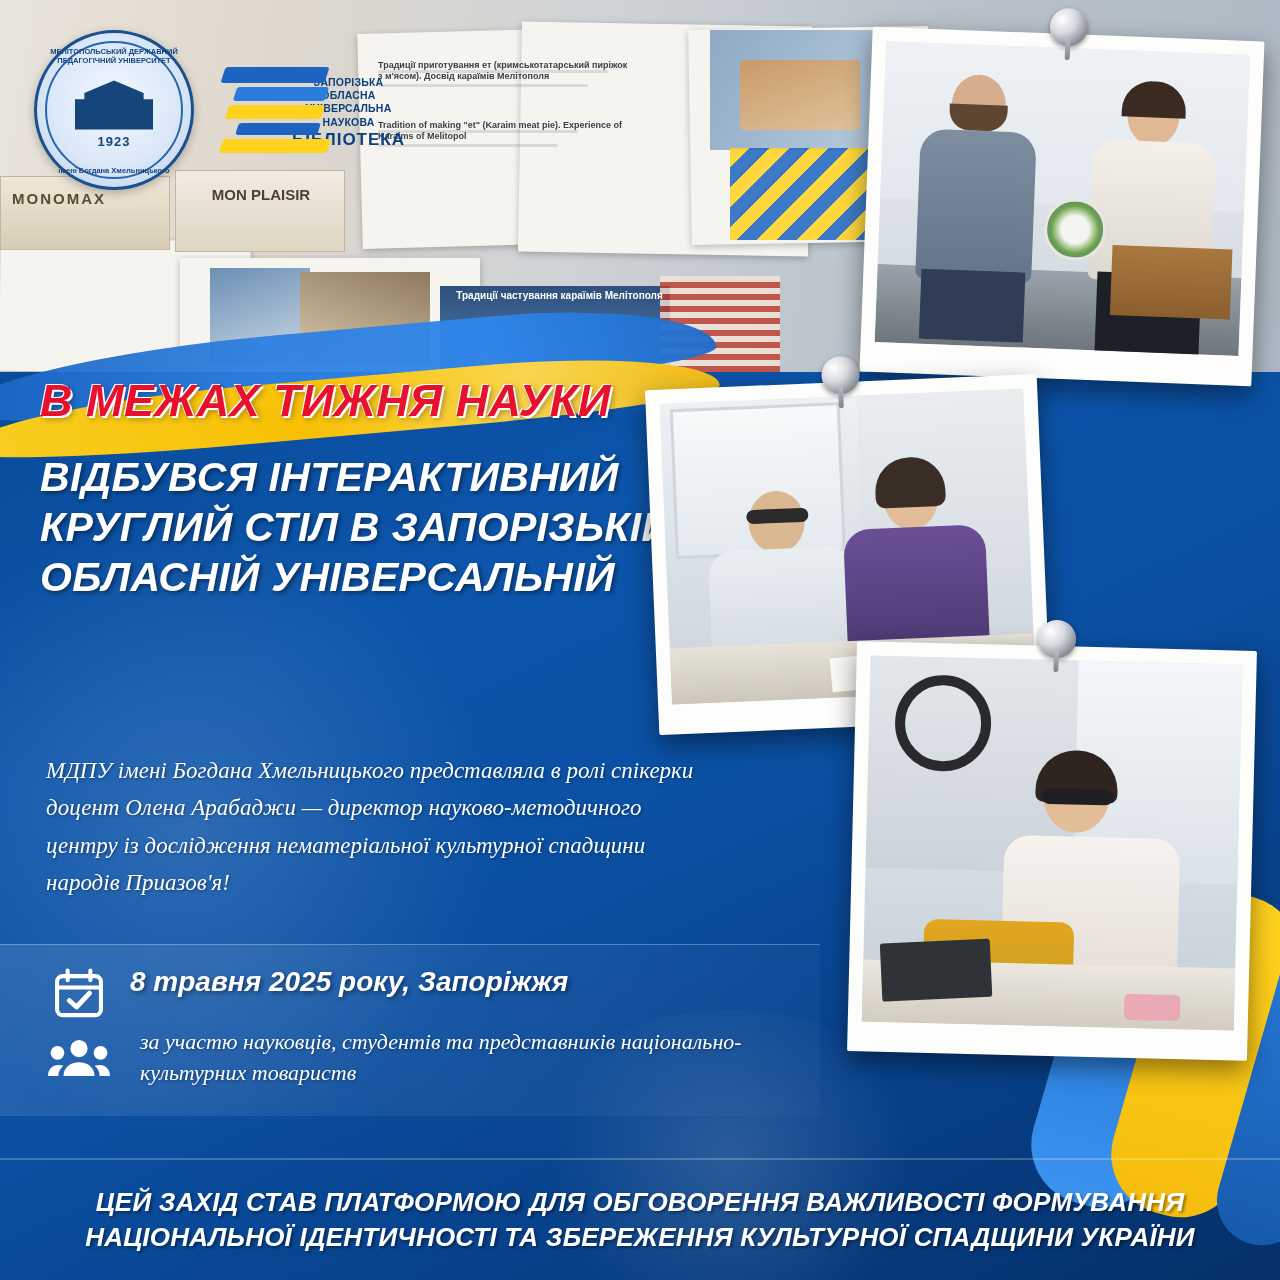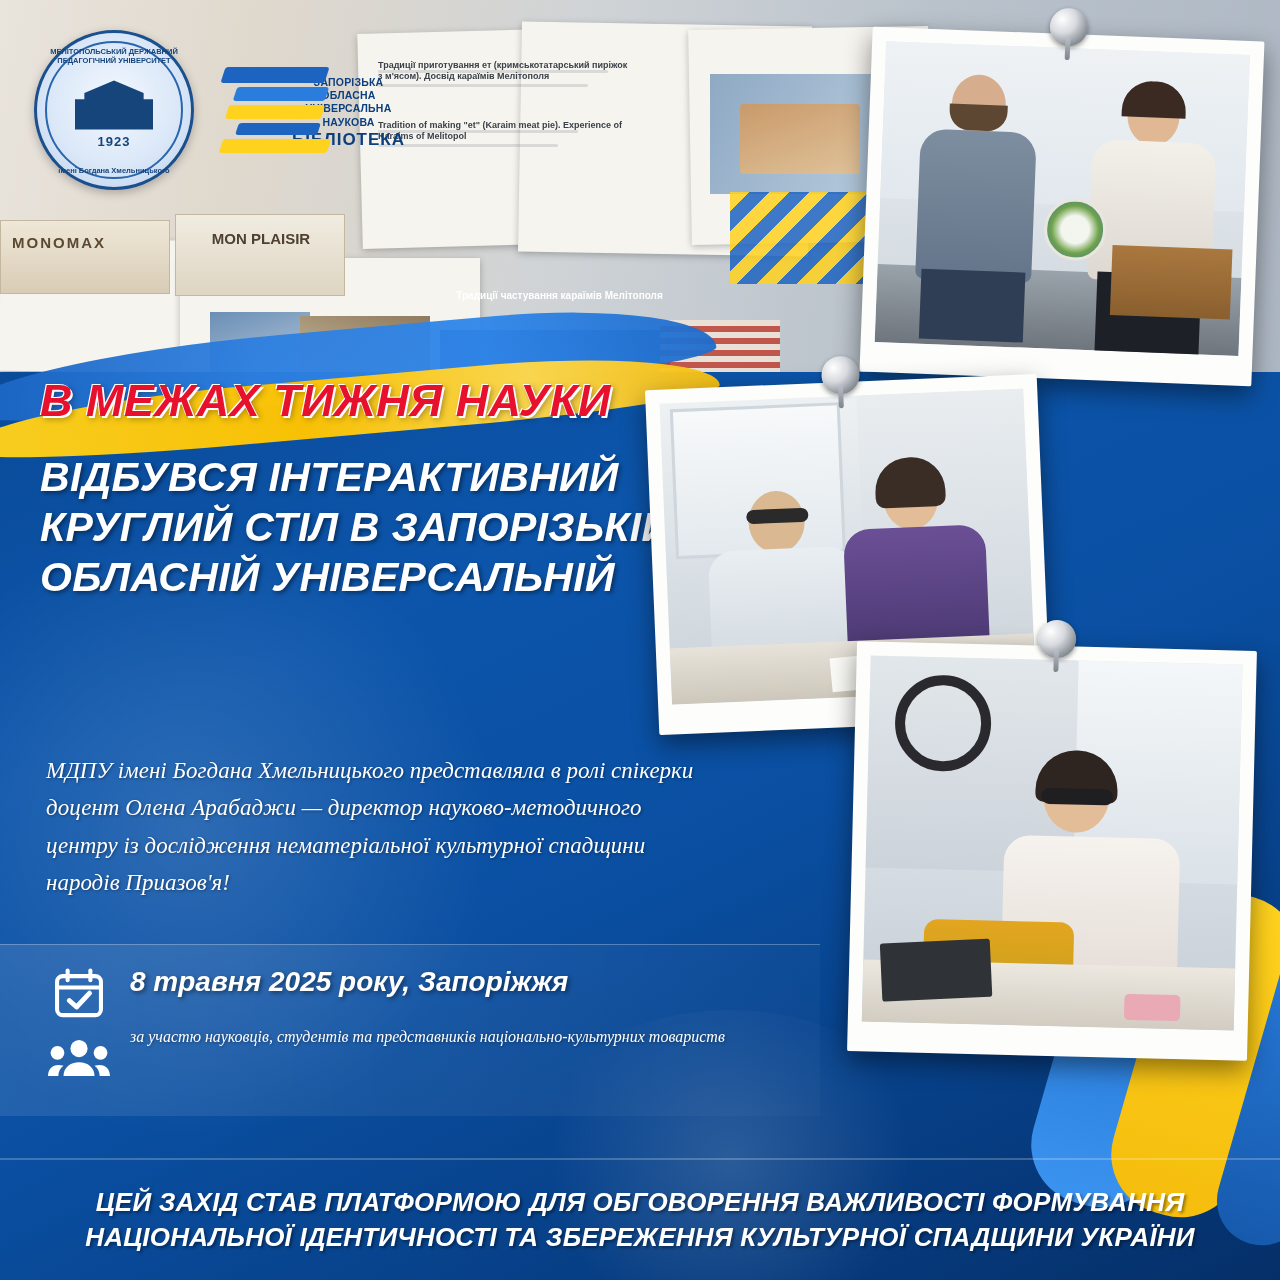--- a/index.html
+++ b/index.html
@@ -21,21 +21,21 @@
     position: absolute; left: 0; top: 0; width: 1280px; height: 372px;
     background:
       linear-gradient(100deg, #e9e4dc 0%, #dfd8cd 20%, #cfd3d6 45%, #b9c2cb 70%, #aeb8c4 100%);
     overflow: hidden;
   }
   .tb-sheet {
     position: absolute; background: #f6f4ef;
     box-shadow: 0 2px 7px rgba(0,0,0,.25);
   }
   .tb-lines { position:absolute; background: rgba(90,95,105,.18); height:3px; border-radius:2px; }
-  .tb-color { position:absolute;margin-top:44px; }
+  .tb-color { position:absolute; }
 
   
   .ribbon-left {
     position: absolute; left: -40px; top: 330px; width: 760px; height: 150px;
     transform: rotate(-5deg);
   }
   .ribbon-left .blue {
     position:absolute; left:0; top:0; width:100%; height:70px;
     background: linear-gradient(90deg,#1a63c0,#2d7fe0 40%, #2f86ea 70%, #1f6ccb);
     border-radius: 60% 40% 50% 50% / 100% 100% 40% 40%;
@@ -128,23 +128,23 @@
   .icon-cal {
     position:absolute; left:52px; top:968px; width:54px; height:52px;
   }
   .icon-ppl { position:absolute; left:48px; top:1036px; width:62px; height:44px; }
   .date-line {
     position:absolute; left:130px; top:966px; width:640px;
     font-size:28px; font-weight:bold; font-style:italic; color:#ffffff;
     text-shadow: 2px 2px 4px rgba(0,0,0,.45);
   }
   .part-line {
-    position:absolute; left:130px; top:1026px; width:700px;
+    position:absolute; left:140px; top:1026px; width:700px;
     font-family:"Liberation Serif", serif; font-style:italic; color:#ffffff;
-    font-size:16px; line-height:1.42;
+    font-size:22px; line-height:1.42;
     text-shadow: 1px 1px 3px rgba(0,0,0,.4);
   }
 
   
   .bottom-strip {
     position:absolute; left:0; bottom:0; width:1280px; height:122px;
     background: linear-gradient(180deg,#0d57ac 0%, #0a4governor 1%, #0a4a99 50%, #073e85 100%);
     display:flex; align-items:center; justify-content:center;
     border-top: 2px solid rgba(255,255,255,.22);
   }

